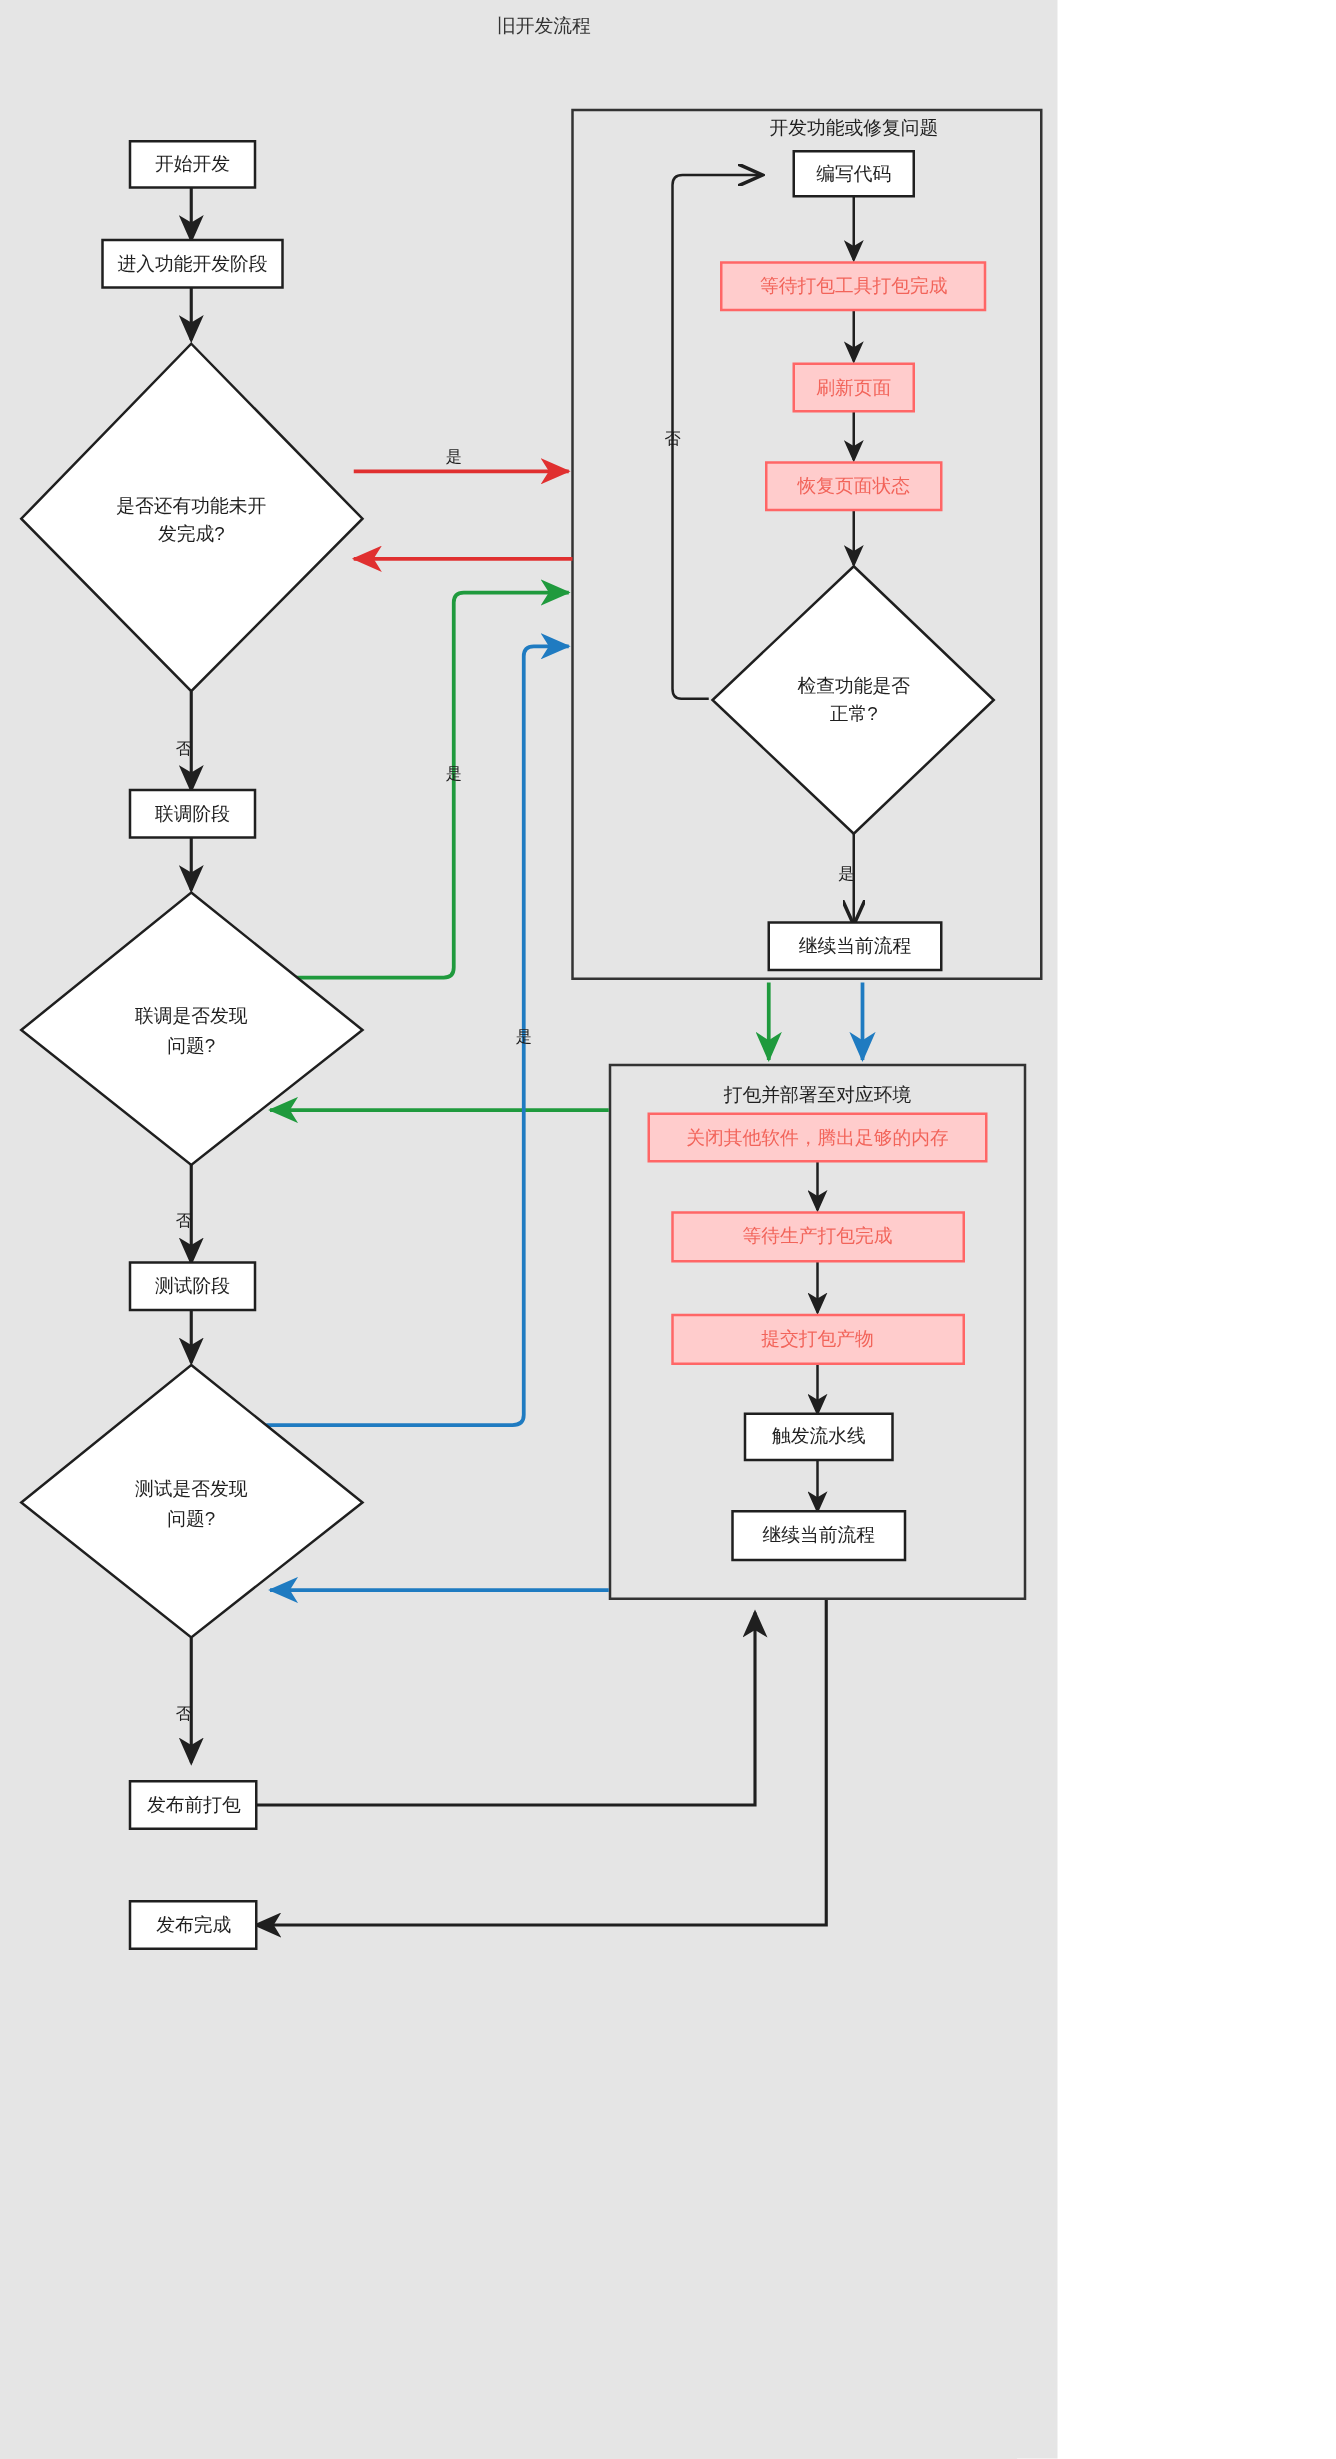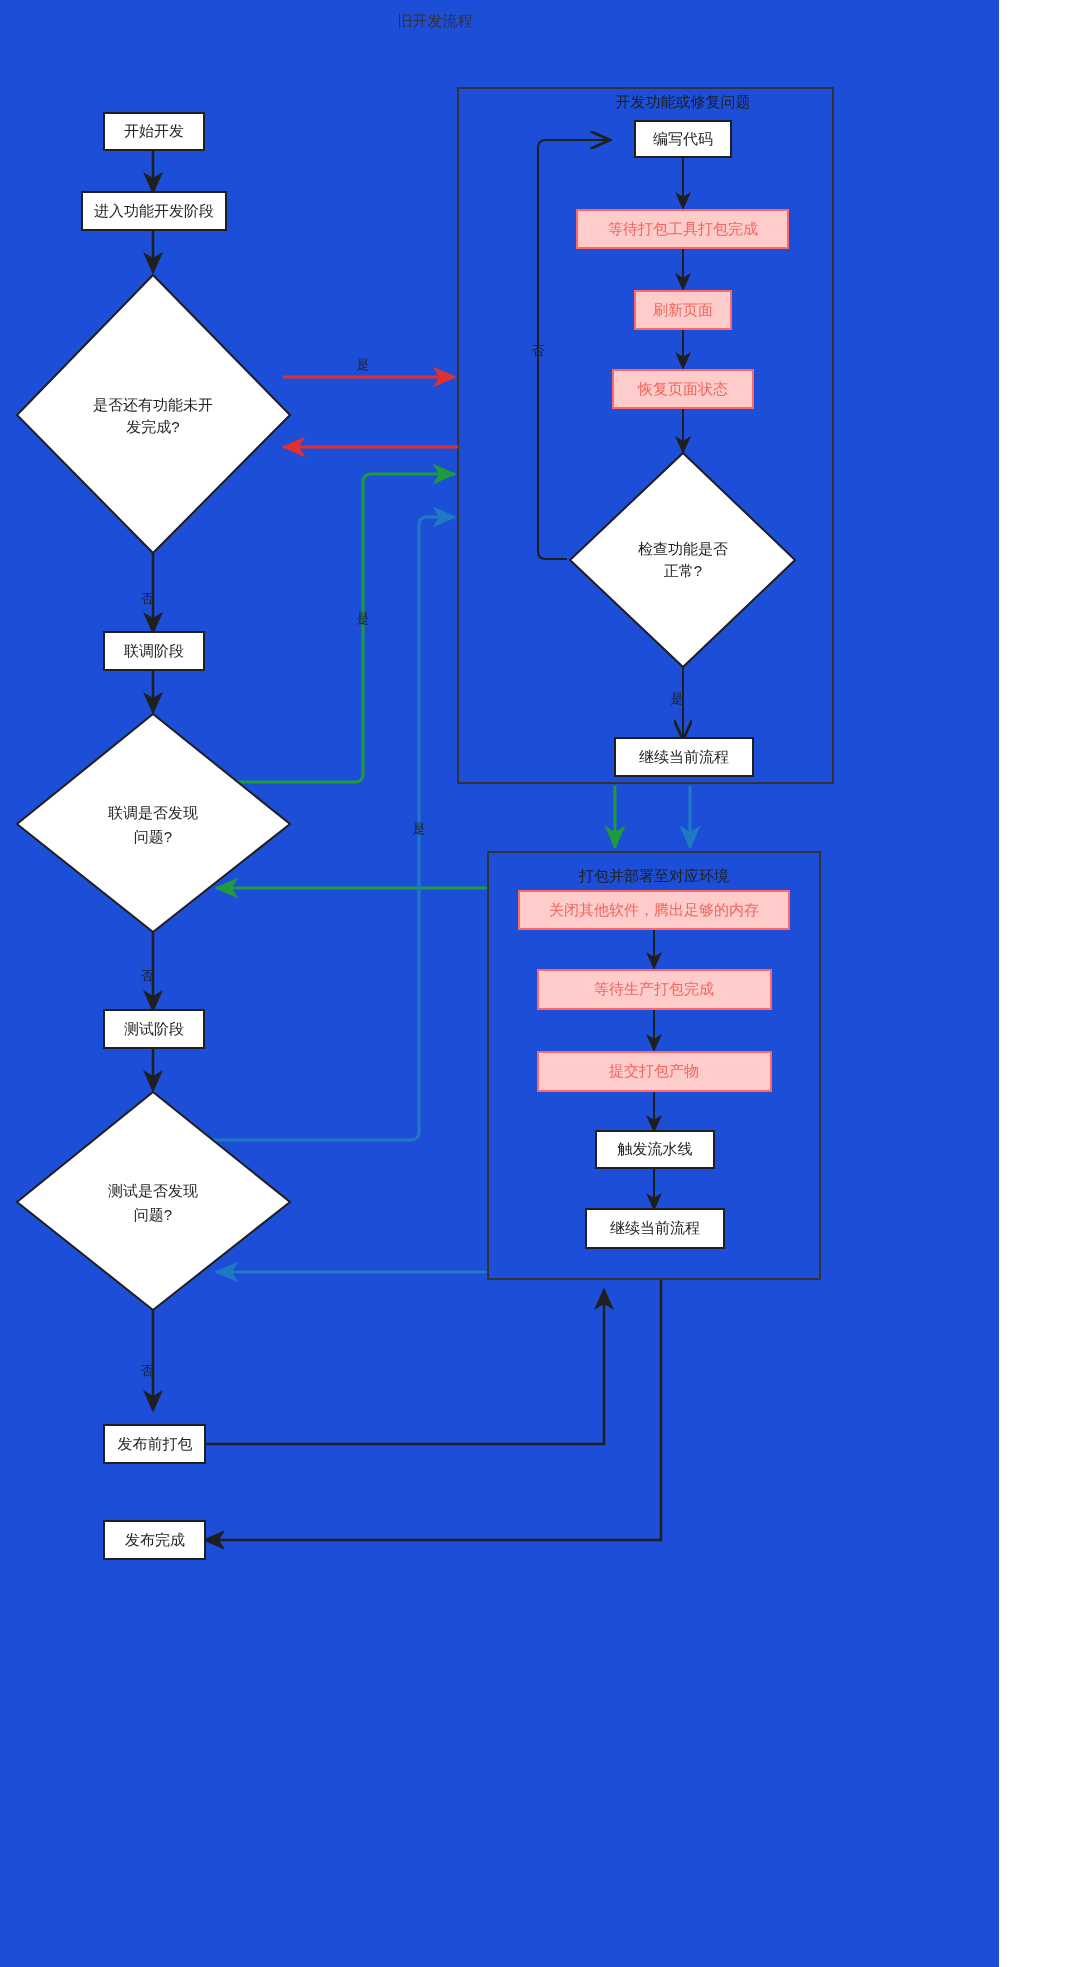--- a/index.html
+++ b/index.html
@@ -5,24 +5,24 @@
   html, body {
     margin: 0;
     padding: 0;
     background: #ffffff;
   }
   body {
     font-family: "Liberation Sans", "DejaVu Sans", sans-serif;
   }
   #canvas-wrap {
     position: relative;
-    width: 999px;
+    width: 846px;
     height: 1967px;
     overflow: hidden;
-    background: #1d4ed8;
+    background: #e5e5e5;
   }
   svg.diagram {
     position: absolute;
     left: 0;
     top: 0;
     width: 1069px;
     height: 1967px;
   }
   .node-rect {
     fill: #ffffff;

